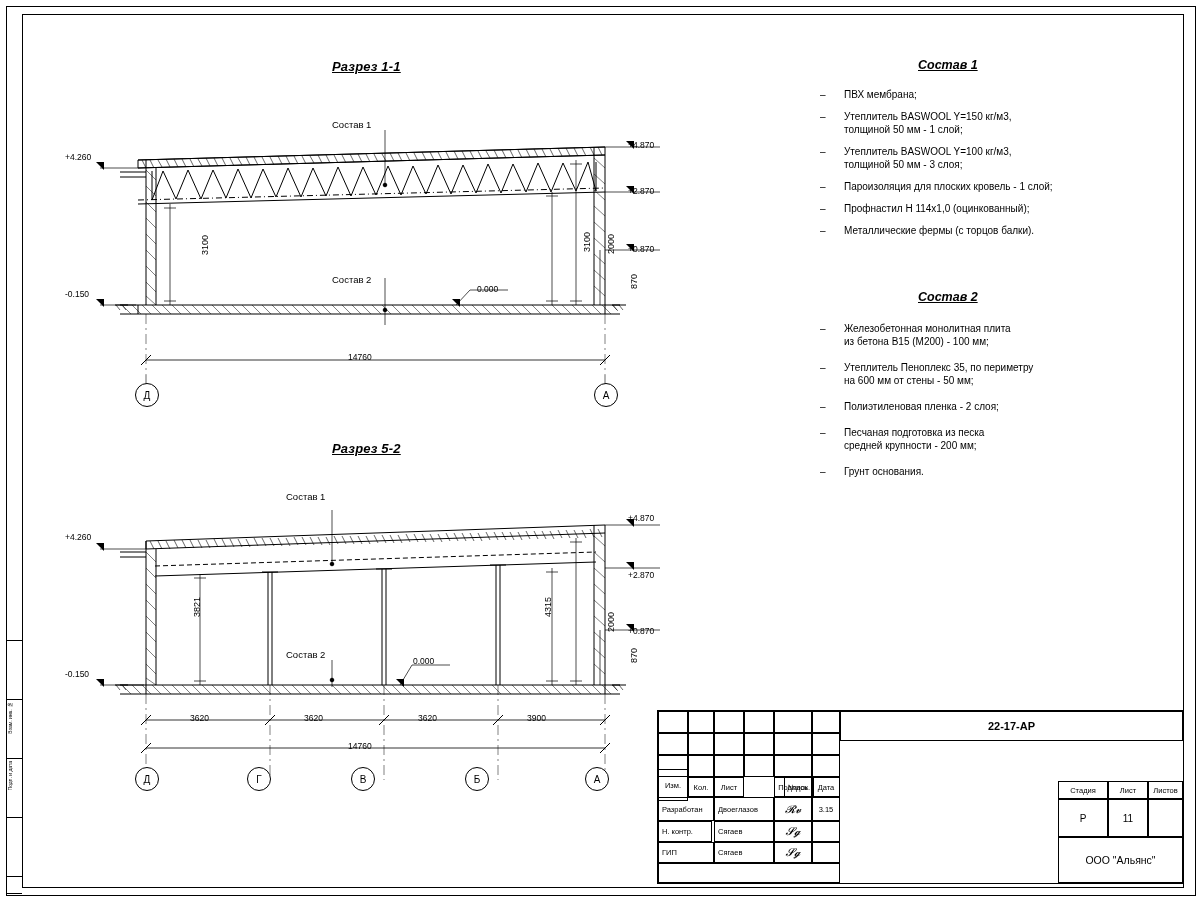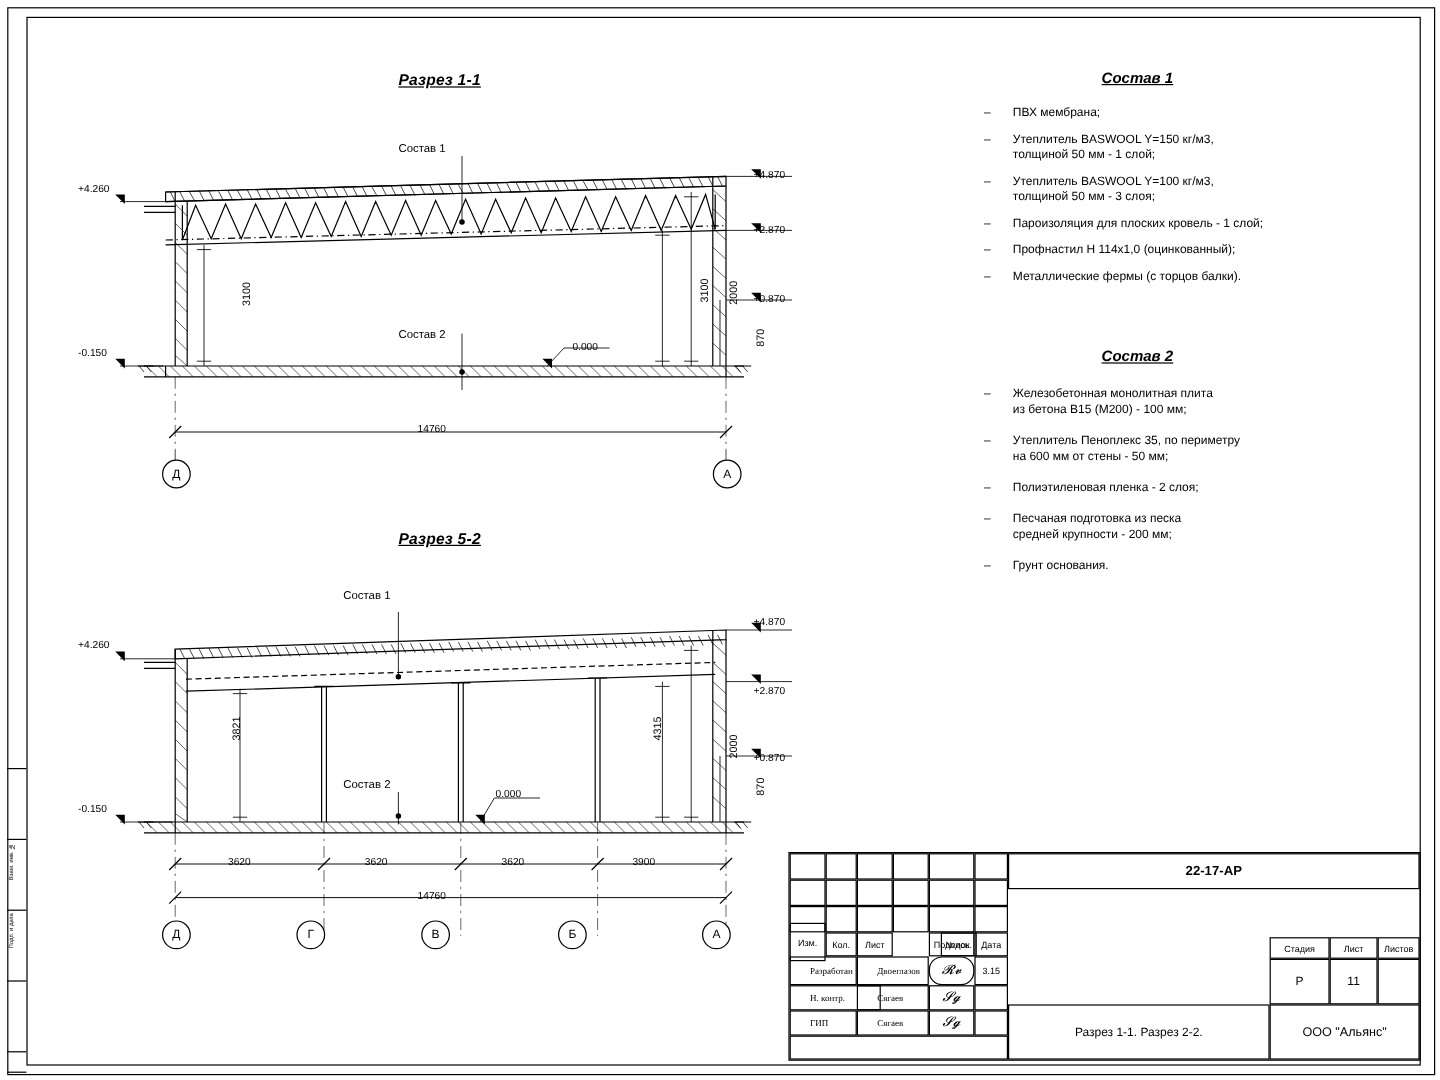--- a/index.html
+++ b/index.html
@@ -20,21 +20,21 @@
   .spec-title{position:absolute;font-size:12.5px;font-style:italic;font-weight:bold;text-decoration:underline;}
   .spec{position:absolute;width:330px;}
   .spec ul{list-style:none;margin:0;padding:0;}
   .spec li{position:relative;font-size:10px;line-height:13px;padding-left:34px;margin-bottom:9px;}
   .spec li .dash{position:absolute;left:10px;top:0;}
   .notes{position:absolute;font-size:9.5px;line-height:13px;}
   
   .stamp{position:absolute;border:1.4px solid #000;}
   .stamp div.cellbox{position:absolute;box-sizing:border-box;border:0.8px solid #000;
         display:flex;align-items:center;justify-content:center;font-size:8px;text-align:center;line-height:9px;}
-  .stamp div.cellbox.left{justify-content:flex-start;padding-left:16px;font-family:Liberation Serif, serif;}
+  .stamp div.cellbox.left{justify-content:flex-start;padding-left:3px;}
   .sig{font-family:"Liberation Serif",serif;font-style:italic;font-size:11px;}
   svg{position:absolute;left:0;top:0;overflow:visible;}
 </style>
 </head>
 <body>
 
 <div class="sheet">
 
   <div class="frame-outer"></div>
   <div class="frame-inner"></div>
@@ -297,44 +297,43 @@
 
     <div class="cellbox" style="left:0;top:58px;width:30px;height:32px;font-size:7.5px;">Изм.</div>
     <div class="cellbox" style="left:30px;top:66px;width:26px;height:20px;font-size:7.5px;">Кол.</div>
     <div class="cellbox" style="left:56px;top:66px;width:30px;height:20px;font-size:7.5px;">Лист</div>
     <div class="cellbox" style="left:86px;top:66px;width:30px;height:20px;font-size:7.5px;margin-left:40px;">№док.</div>
     <div class="cellbox" style="left:116px;top:66px;width:38px;height:20px;font-size:7.5px;">Подпись</div>
     <div class="cellbox" style="left:154px;top:66px;width:28px;height:20px;font-size:7.5px;">Дата</div>
 
     <div class="cellbox left" style="left:0;top:86px;width:56px;height:24px;font-size:7.5px;">Разработан</div>
     <div class="cellbox left" style="left:56px;top:86px;width:60px;height:24px;font-size:7.5px;">Двоеглазов</div>
-    <div class="cellbox" style="left:116px;top:86px;width:38px;height:24px;border-radius:11px;">
+    <div class="cellbox" style="left:116px;top:86px;width:38px;height:24px;">
         <span class="sig">𝓡𝓿</span>
       </div>
     <div class="cellbox" style="left:154px;top:86px;width:28px;height:24px;font-size:7.5px;">3.15</div>
 
-    <div class="cellbox left" style="left:0;top:110px;width:76px;height:21px;font-size:7.5px;">Н. контр.</div>
+    <div class="cellbox left" style="left:0;top:110px;width:54px;height:21px;font-size:7.5px;">Н. контр.</div>
     <div class="cellbox left" style="left:56px;top:110px;width:60px;height:21px;font-size:7.5px;">Сягаев</div>
     <div class="cellbox" style="left:116px;top:110px;width:38px;height:21px;">
         <span class="sig">𝓢𝓰</span>
       </div>
     <div class="cellbox" style="left:154px;top:110px;width:28px;height:21px;font-size:7.5px;"></div>
 
     <div class="cellbox left" style="left:0;top:131px;width:56px;height:21px;font-size:7.5px;">ГИП</div>
     <div class="cellbox left" style="left:56px;top:131px;width:60px;height:21px;font-size:7.5px;">Сягаев</div>
     <div class="cellbox" style="left:116px;top:131px;width:38px;height:21px;">
         <span class="sig">𝓢𝓰</span>
       </div>
     <div class="cellbox" style="left:154px;top:131px;width:28px;height:21px;font-size:7.5px;"></div>
 
     <div class="cellbox" style="left:0;top:152px;width:182px;height:20px;"></div>
 
     <div class="cellbox" style="left:182px;top:0;width:343px;height:30px;font-size:11px;font-weight:bold;">22-17-АР</div>
 
-    <div class="cellbox" style="left:182px;top:126px;width:218px;height:46px;font-size:10px;">Разрез 1-1. Разрез 2-2.</div>
 
     <div class="cellbox" style="left:400px;top:70px;width:50px;height:18px;font-size:7.5px;">Стадия</div>
     <div class="cellbox" style="left:450px;top:70px;width:40px;height:18px;font-size:7.5px;">Лист</div>
     <div class="cellbox" style="left:490px;top:70px;width:35px;height:18px;font-size:7.5px;">Листов</div>
 
     <div class="cellbox" style="left:400px;top:88px;width:50px;height:38px;font-size:10px;">Р</div>
     <div class="cellbox" style="left:450px;top:88px;width:40px;height:38px;font-size:10px;">11</div>
     <div class="cellbox" style="left:490px;top:88px;width:35px;height:38px;font-size:10px;"></div>
 
     <div class="cellbox" style="left:400px;top:126px;width:125px;height:46px;font-size:10.5px;">ООО "Альянс"</div>

